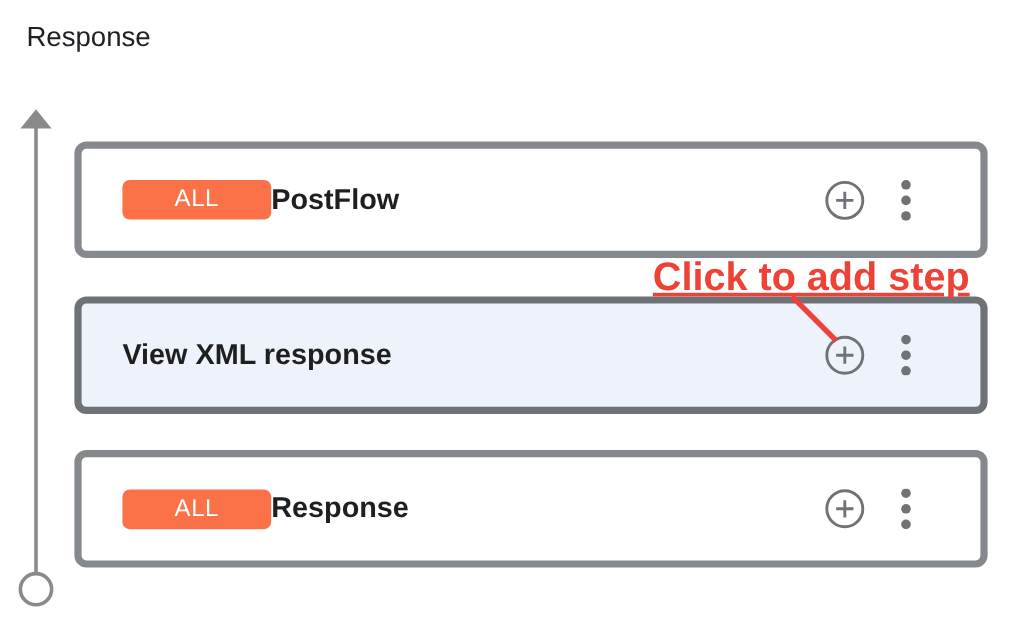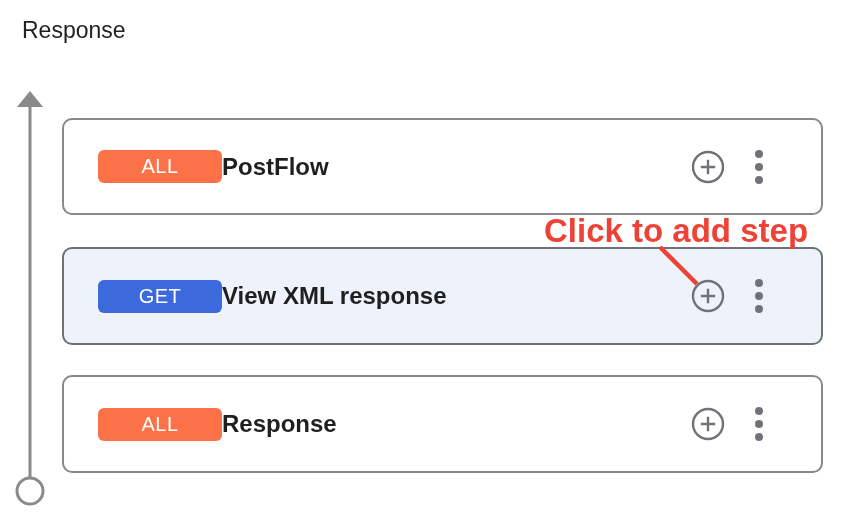--- a/index.html
+++ b/index.html
@@ -8,21 +8,21 @@
 
   .page-title{
     position:absolute;left:22px;top:17px;
     font-size:23px;line-height:1.2;font-weight:400;color:#202124;
   }
 
   .flow-rail{position:absolute;left:0;top:85px;width:60px;height:429px;}
 
   .card{
     position:absolute;left:62px;width:761px;height:97px;
-    background:#ffffff;border:2px solid #b91c1c;border-radius:10px;
+    background:#ffffff;border:6px solid #b91c1c;border-radius:10px;
     box-sizing:border-box;display:flex;align-items:center;
     padding:0 57px 0 34px;cursor:pointer;text-align:right;
   }
   .card-1{top:118px;}
   .card-2{top:247px;height:98px;}
   .card-3{top:375px;height:98px;}
 
   .badge{
     flex:none;width:124px;height:33px;border-radius:6px;
     color:#ffffff;font-size:20px;font-weight:500;letter-spacing:.5px;
@@ -72,21 +72,20 @@
         <svg width="10" height="34" viewBox="0 0 10 34">
           <circle cx="5" cy="4" r="4" fill="currentColor"></circle>
           <circle cx="5" cy="17" r="4" fill="currentColor"></circle>
           <circle cx="5" cy="30" r="4" fill="currentColor"></circle>
         </svg>
       </button>
     </span>
   </div>
 
   <div class="card card-2" style="background: rgb(237, 242, 251); border-color: rgb(110, 114, 118);">
-    <span class="badge" style="background: rgb(60, 105, 220);">GET</span>
     <span class="card-name">View XML response</span>
     <span class="icon-group" style="color: rgb(111, 114, 118);">
       <button class="icon-btn">
         <svg width="34" height="34" viewBox="0 0 34 34">
           <circle cx="17" cy="17" r="15" fill="none" stroke="currentColor" stroke-width="2.4"></circle>
           <path d="M17 9.8 V24.2 M9.8 17 H24.2" fill="none" stroke="currentColor" stroke-width="2.4"></path>
         </svg>
       </button>
       <button class="icon-btn">
         <svg width="10" height="34" viewBox="0 0 10 34">
@@ -112,19 +111,19 @@
         <svg width="10" height="34" viewBox="0 0 10 34">
           <circle cx="5" cy="4" r="4" fill="currentColor"></circle>
           <circle cx="5" cy="17" r="4" fill="currentColor"></circle>
           <circle cx="5" cy="30" r="4" fill="currentColor"></circle>
         </svg>
       </button>
     </span>
   </div>
 
   <div class="annotation">
-    <div class="annotation-label" style="color: rgb(238, 66, 55);">Click to add step</div>
+    <div class="annotation-label" style="color: rgb(238, 66, 55); text-decoration: underline;">Click to add step</div>
     <svg class="annotation-line" viewBox="0 0 52 48" xmlns="http://www.w3.org/2000/svg">
       <line x1="8" y1="5" x2="45" y2="42" stroke-width="4.5" stroke-linecap="butt" stroke="#EE4237"></line>
     </svg>
   </div>
 
 </div>
 
 </body></html>

